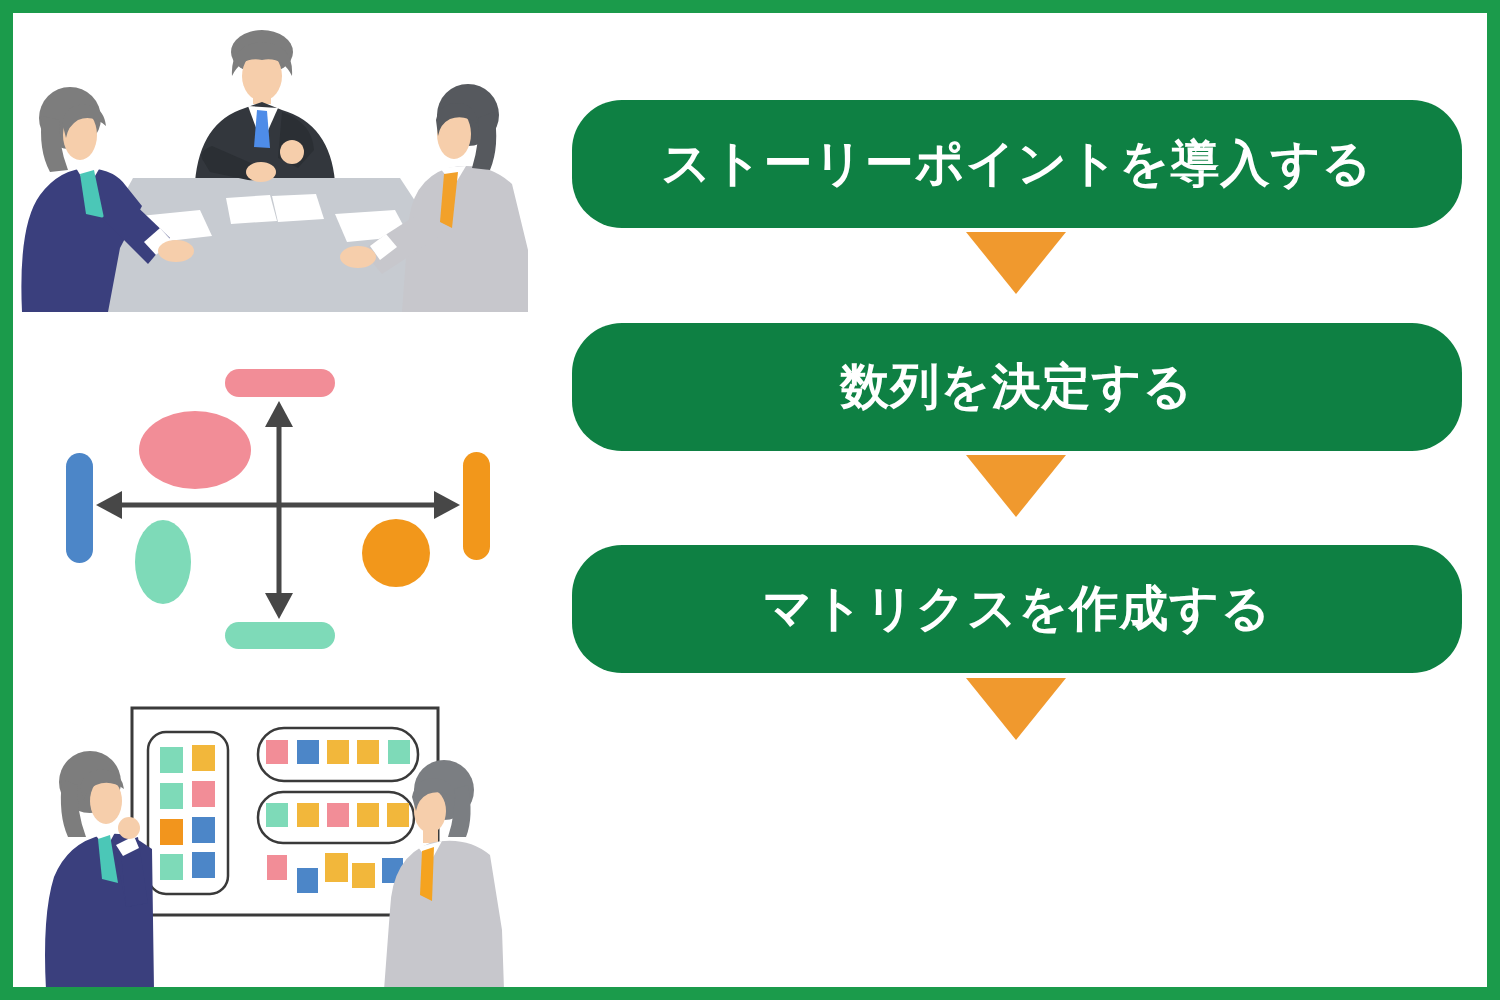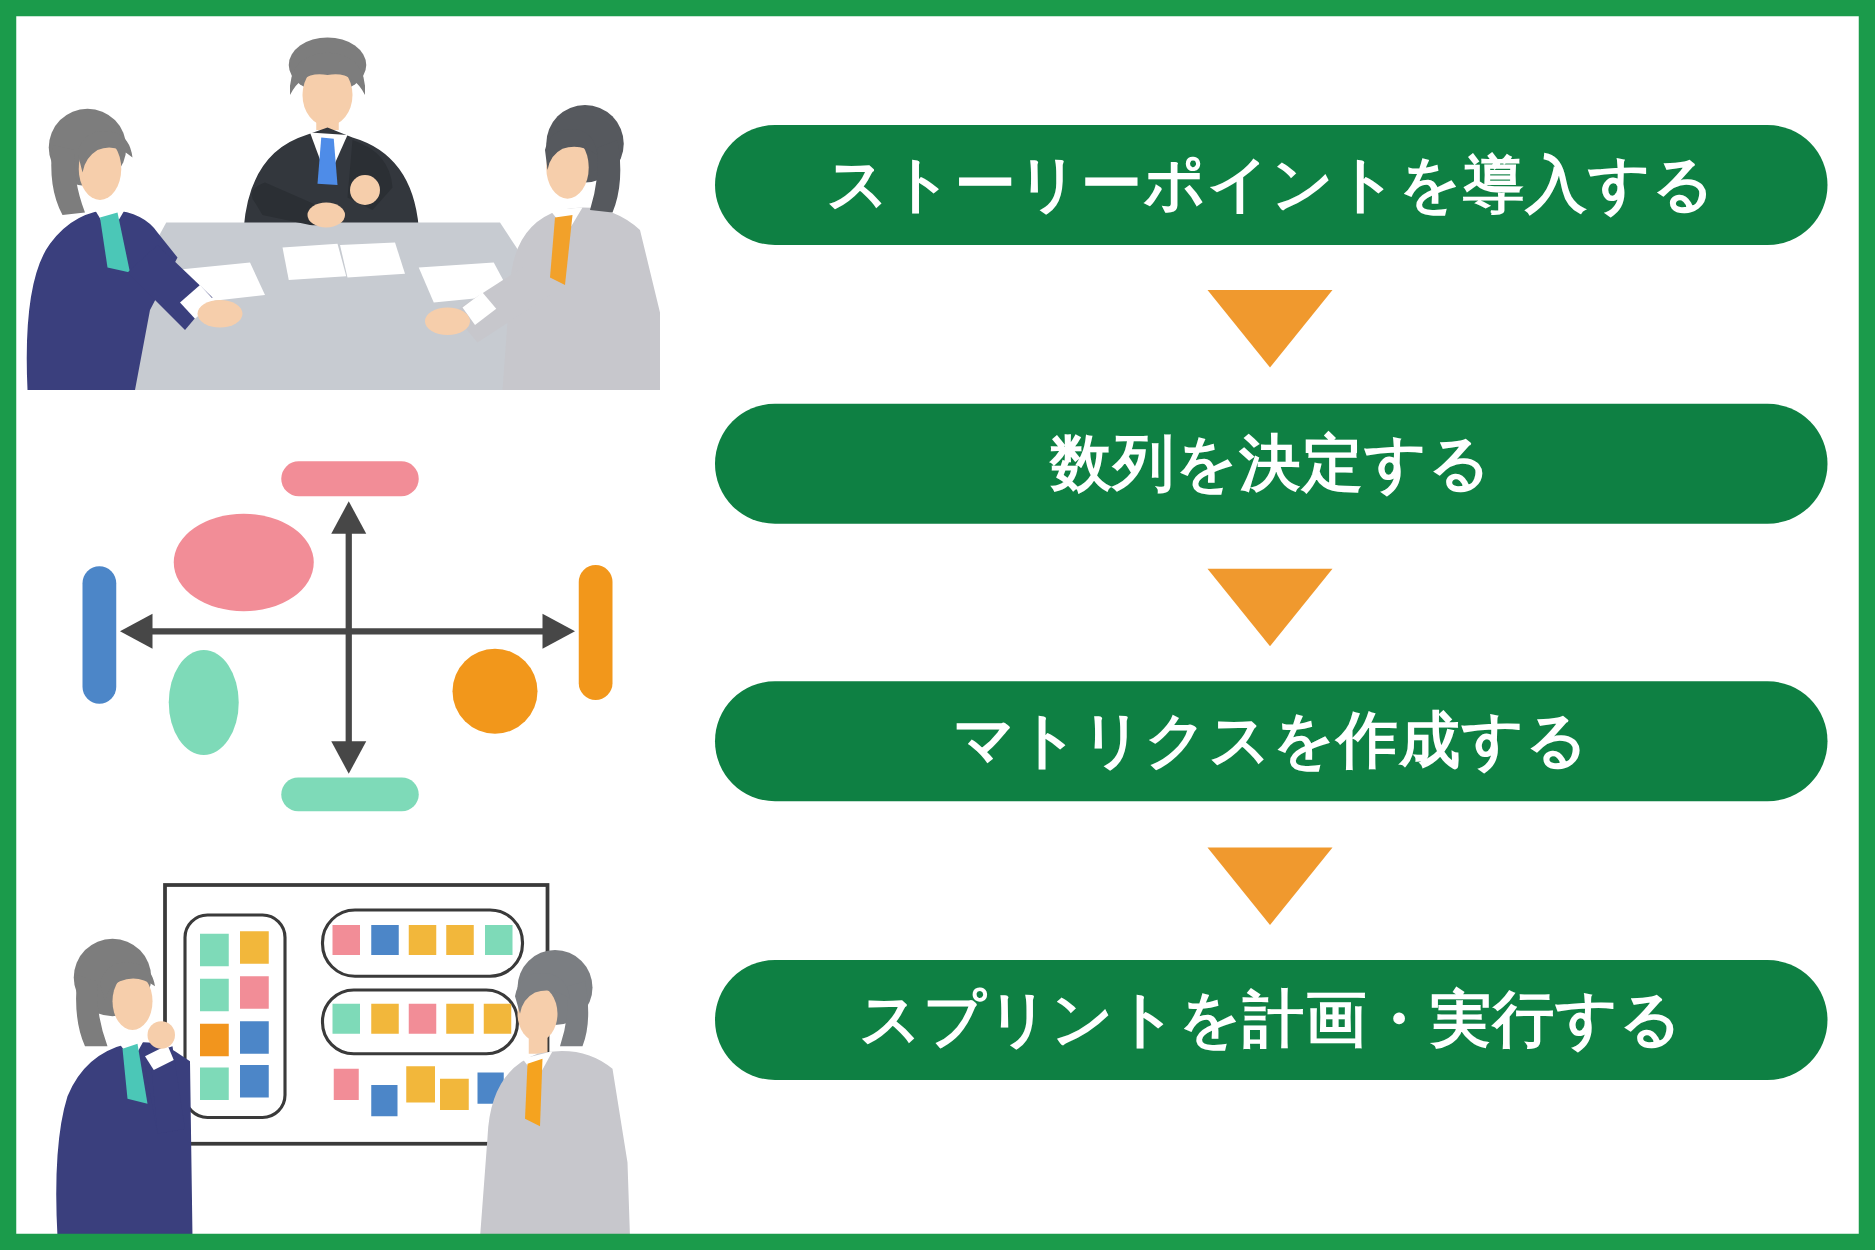--- a/index.html
+++ b/index.html
@@ -11,21 +11,21 @@
   .stage{position:absolute;inset:0;}
   .frame{
     position:absolute;inset:0;z-index:30;pointer-events:none;
     border:13px solid var(--frame-green,#1B9B4B);
   }
   .illus{position:absolute;}
   .illus.meeting{left:20px;top:20px;width:530px;height:310px;}
   .illus.matrix{left:50px;top:355px;width:460px;height:310px;}
   .illus.board{left:40px;top:685px;width:500px;height:305px;}
   .step{
-    position:absolute;left:572px;width:890px;height:96px;
+    position:absolute;left:572px;width:890px;height:128px;
     background:var(--step-green,#0E8043);
     border-radius:50px;
     display:flex;align-items:center;justify-content:center;
   }
   .step .step-label{
     color:var(--step-text,#FFFFFF);
     font-size:49px;font-weight:900;letter-spacing:1px;
     white-space:nowrap;
   }
   .s1{top:100px;} .s2{top:323px;text-align:right;} .s3{top:545px;align-items:center;} .s4{top:768px;}
@@ -187,18 +187,15 @@
   <div class="step s2">
     <span class="step-label">数列を決定する</span>
   </div>
   <div class="tri t2"></div>
 
   <div class="step s3">
     <span class="step-label">マトリクスを作成する</span>
   </div>
   <div class="tri t3"></div>
 
-  <div class="step s4">
-    <span class="step-label">スプリントを計画・実行する</span>
-  </div>
 
   <div class="frame"></div>
 </div>
 
 </body></html>

